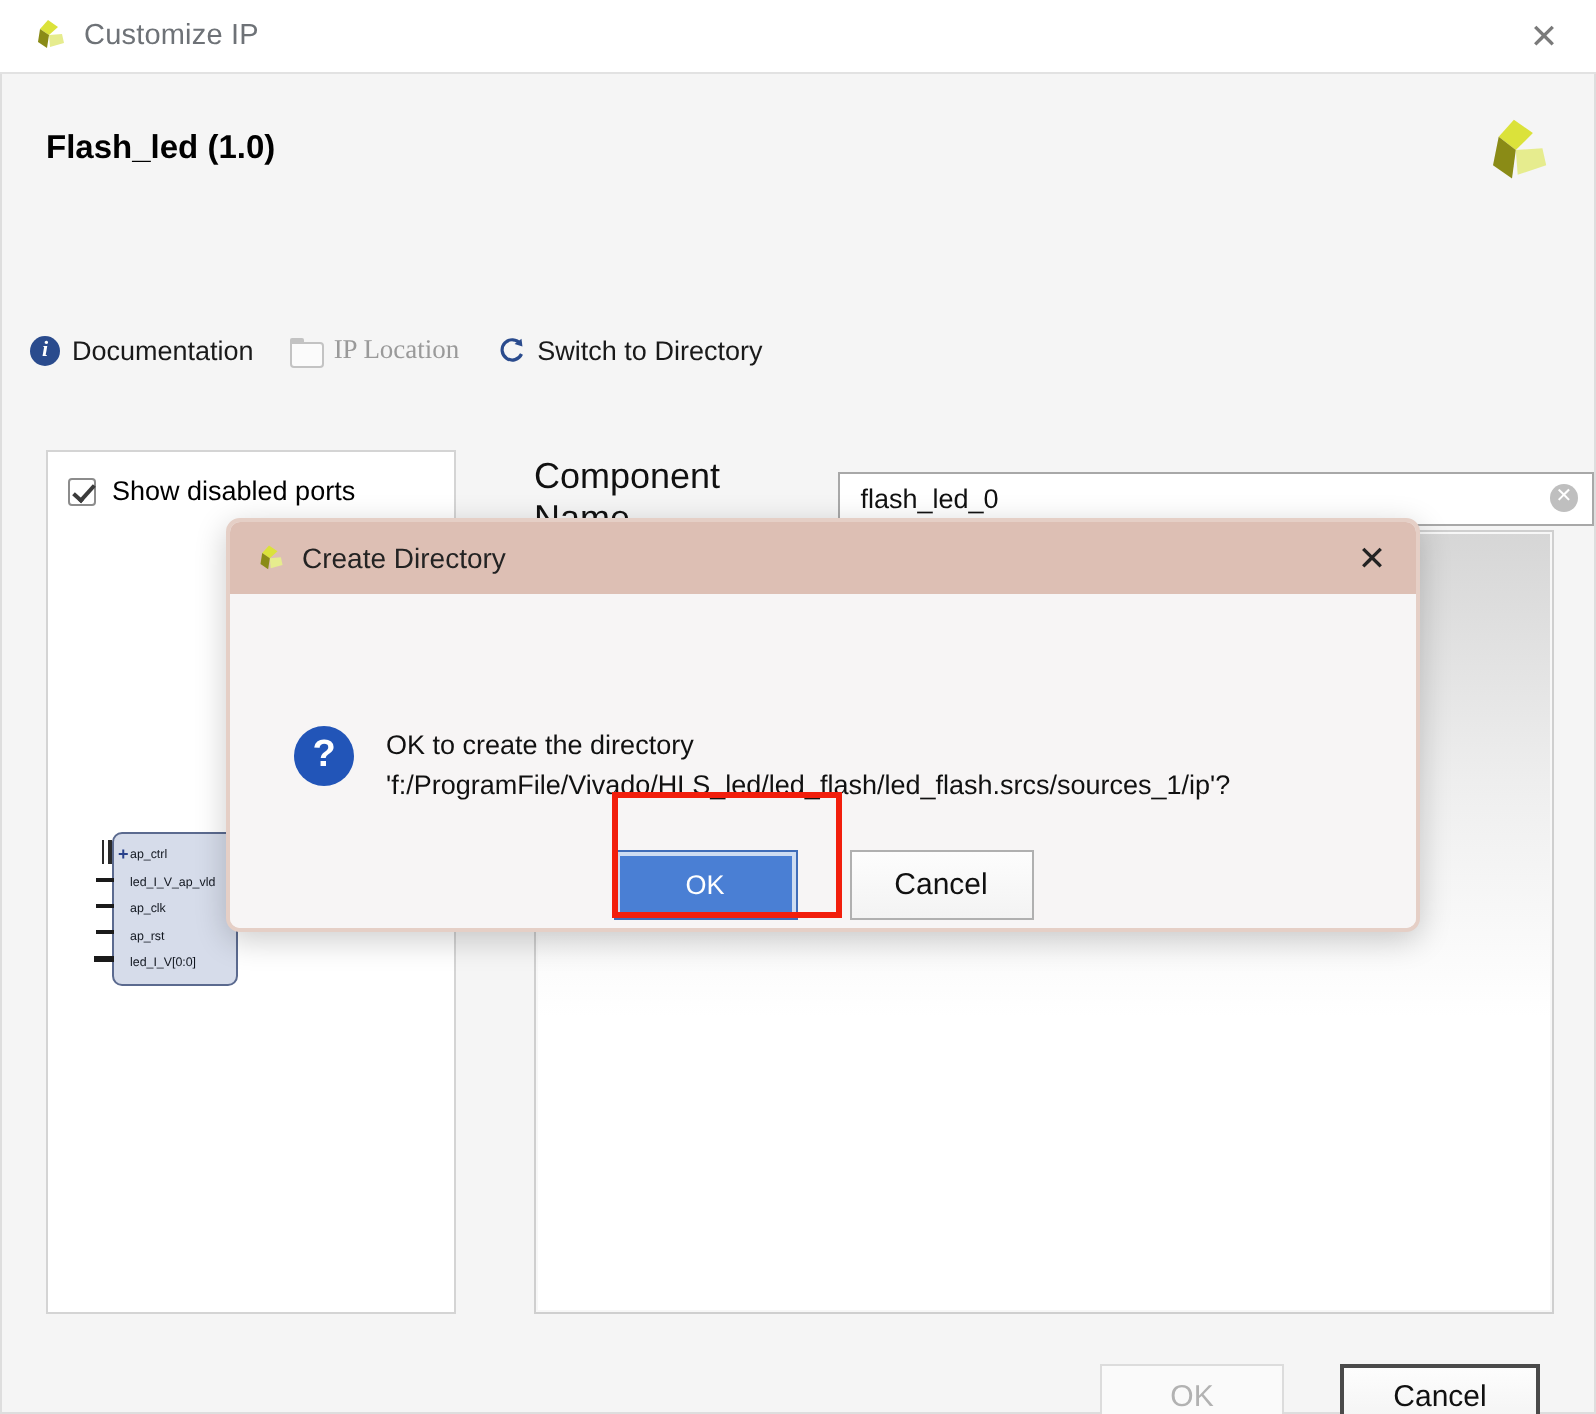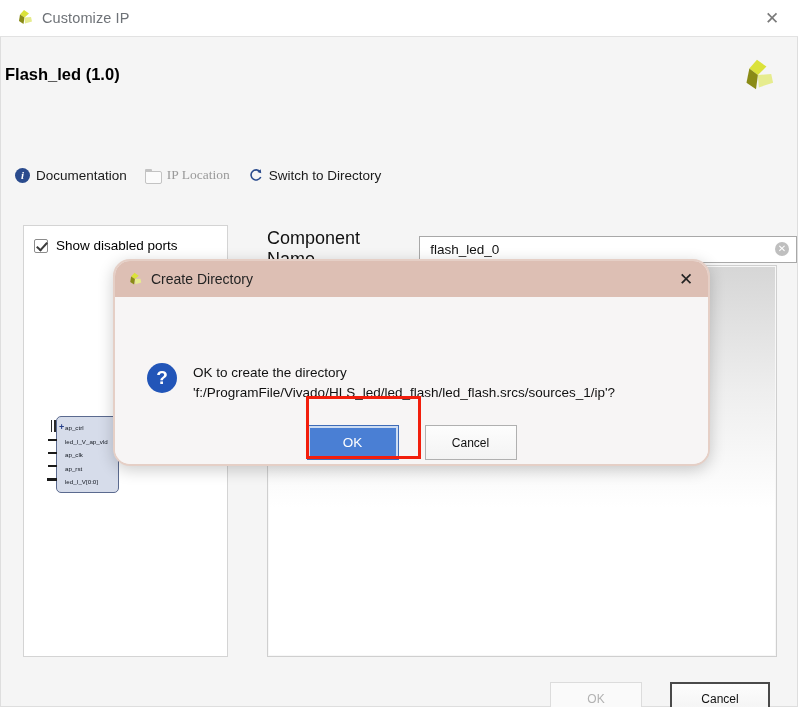--- a/index.html
+++ b/index.html
@@ -39,21 +39,21 @@
   .win-body {
     position: absolute; left: 0; top: 37px; width: 798px; height: 670px;
     background: #f5f5f5;
     border-left: 1px solid #dedede;
     border-right: 1px solid #dedede;
     border-bottom: 1px solid #dedede;
   }
 
   
   .ip-header {
-    position: absolute; left: 4px; top: 28px;
+    position: absolute; left: 22px; top: 28px;
     font-size: 16.5px; font-weight: bold; color: #000;
   }
   .xilinx-logo {
     position: absolute; right: 22px; top: 20px;
     width: 38px; height: 38px;
   }
 
   
   .toolbar {
     position: absolute; left: 14px; top: 130px;
@@ -176,41 +176,41 @@
     position: absolute; left: 266px; top: 228px;
     width: 510px; height: 392px;
     background: linear-gradient(180deg,#d6d6d6 0%,#eeeeee 32%,#ffffff 62%,#ffffff 100%);
     border: 1px solid #cfcfcf;
     box-shadow: inset 0 0 0 1px #f7f7f7;
   }
 
   
   .btn {
     height: 33px; min-width: 90px;
-    font-size: 12px;
+    font-size: 15px;
     background: linear-gradient(180deg,#fdfdfd,#f3f3f3);
     border: 1px solid #b0b0b0;
     display: flex; align-items: center; justify-content: center;
     color: #111;
     text-align: center;
   }
   .btn.disabled { color: #b2b2b2; border-color: #dcdcdc; background: #fafafa; }
   .btn-ok-bottom { position: absolute; left: 549px; top: 645px; width: 92px; }
   .btn-cancel-bottom {
     position: absolute; left: 669px; top: 645px; width: 100px;
     border: 2px solid #4a4a4a;
   }
 
   
   .dlg {
     position: absolute; left: 113px; top: 259px;
     width: 597px; height: 207px;
     background: #f7f5f5;
     border: 2px solid #e5cfc6;
-    border-radius: 17px;
+    border-radius: 7px;
     box-shadow: 0 4px 16px rgba(0,0,0,.20);
     overflow: hidden;
   }
   .dlg-title {
     height: 36px; background: #ddbfb4;
     display: flex; align-items: center;
     position: relative;
   }
   .dlg-title-logo { margin-left: 11px; margin-right: 8px; width: 17px; height: 17px; position: relative;}
   .dlg-title-text { font-size: 14px; color: #232323; }

